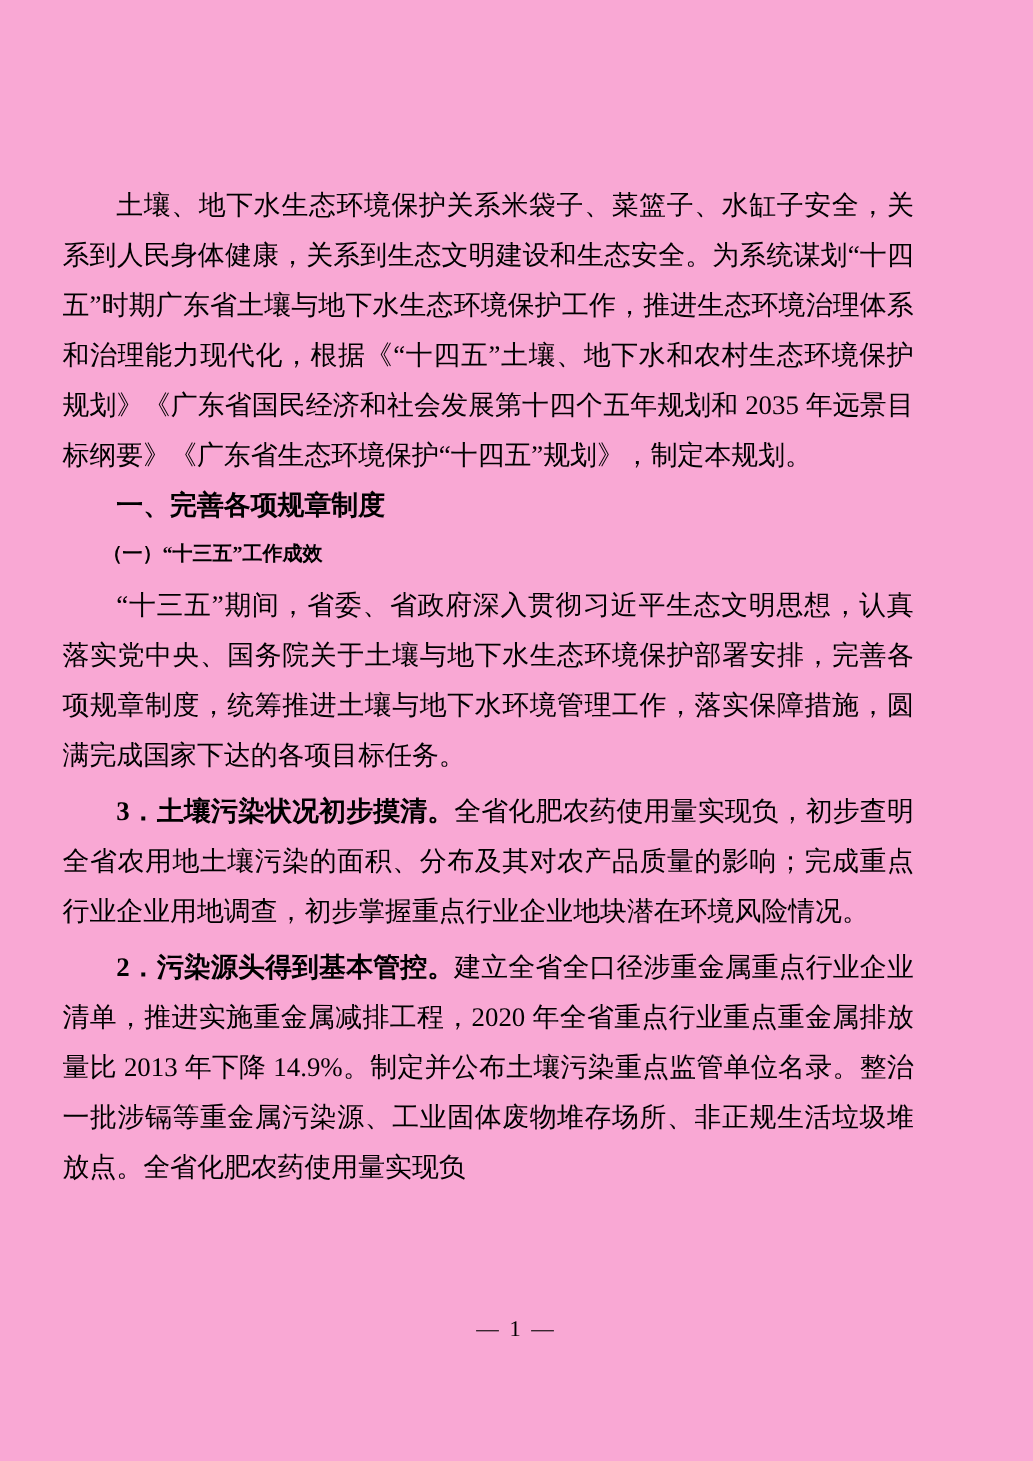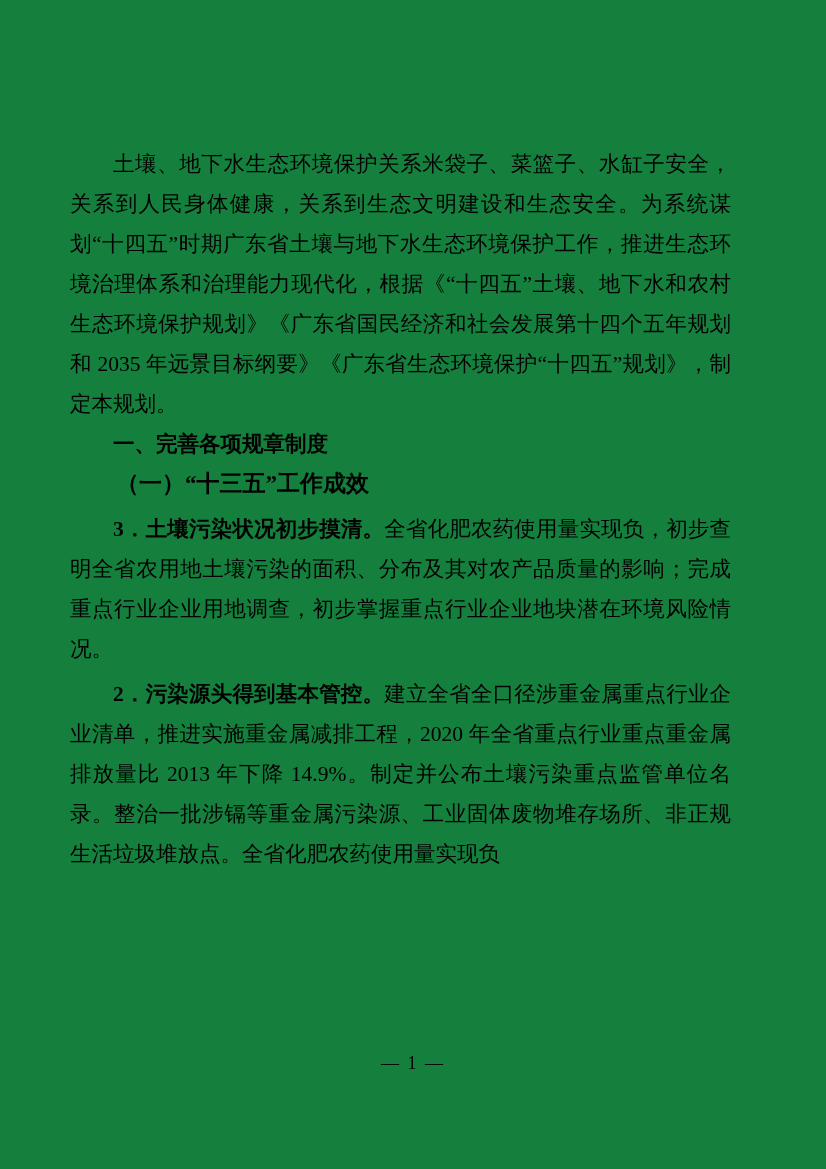--- a/index.html
+++ b/index.html
@@ -11,22 +11,22 @@
       width: 826px;
       height: 1169px;
       font-family: "Liberation Serif", "DejaVu Serif", serif;
       color: #000000;
     }
     .page {
       box-sizing: border-box;
       position: relative;
       width: 826px;
       height: 1169px;
-      padding: 144px 95px 0 70px;
-      background: #15803d;
+      padding: 144px 95px 0 50px;
+      background: #f9a8d4;
       overflow: hidden;
     }
     .para {
       margin: 0;
       font-size: 21.5px;
       line-height: 40px;
       text-align: justify;
       text-indent: 2em;
     }
     .item {
@@ -35,21 +35,21 @@
     .h1 {
       margin: 0;
       font-size: 21.5px;
       line-height: 40px;
       text-indent: 2em;
       font-weight: bold;
       font-family: "Liberation Sans", "DejaVu Sans", sans-serif;
     }
     .h2 {
       margin: 0;
-      font-size: 23px;
+      font-size: 16px;
       line-height: 40px;
       text-indent: 2em;
       font-weight: bold;
     }
     .lead {
       font-weight: bold;
     }
     .footer {
       position: absolute;
       left: 0;
@@ -65,20 +65,21 @@
 <body>
 
 <div class="page">
 
   <p class="para">土壤、地下水生态环境保护关系米袋子、菜篮子、水缸子安全，关系到人民身体健康，关系到生态文明建设和生态安全。为系统谋划“十四五”时期广东省土壤与地下水生态环境保护工作，推进生态环境治理体系和治理能力现代化，根据《“十四五”土壤、地下水和农村生态环境保护规划》《广东省国民经济和社会发展第十四个五年规划和 2035 年远景目标纲要》《广东省生态环境保护“十四五”规划》，制定本规划。</p>
 
   <h2 class="h1">一、完善各项规章制度</h2>
 
   <h3 class="h2">（一）“十三五”工作成效</h3>
 
+  <p class="para">“十三五”期间，省委、省政府深入贯彻习近平生态文明思想，认真落实党中央、国务院关于土壤与地下水生态环境保护部署安排，完善各项规章制度，统筹推进土壤与地下水环境管理工作，落实保障措施，圆满完成国家下达的各项目标任务。</p>
 
   <p class="para item"><span class="lead">3．土壤污染状况初步摸清。</span><span>全省化肥农药使用量实现负，初步查明全省农用地土壤污染的面积、分布及其对农产品质量的影响；完成重点行业企业用地调查，初步掌握重点行业企业地块潜在环境风险情况。</span></p>
 
   <p class="para item"><span class="lead">2．污染源头得到基本管控。</span><span>建立全省全口径涉重金属重点行业企业清单，推进实施重金属减排工程，2020 年全省重点行业重点重金属排放量比 2013 年下降 14.9%。制定并公布土壤污染重点监管单位名录。整治一批涉镉等重金属污染源、工业固体废物堆存场所、非正规生活垃圾堆放点。全省化肥农药使用量实现负</span></p>
 
   <div class="footer">— 1 —</div>
 
 </div>
 
 </body></html>

